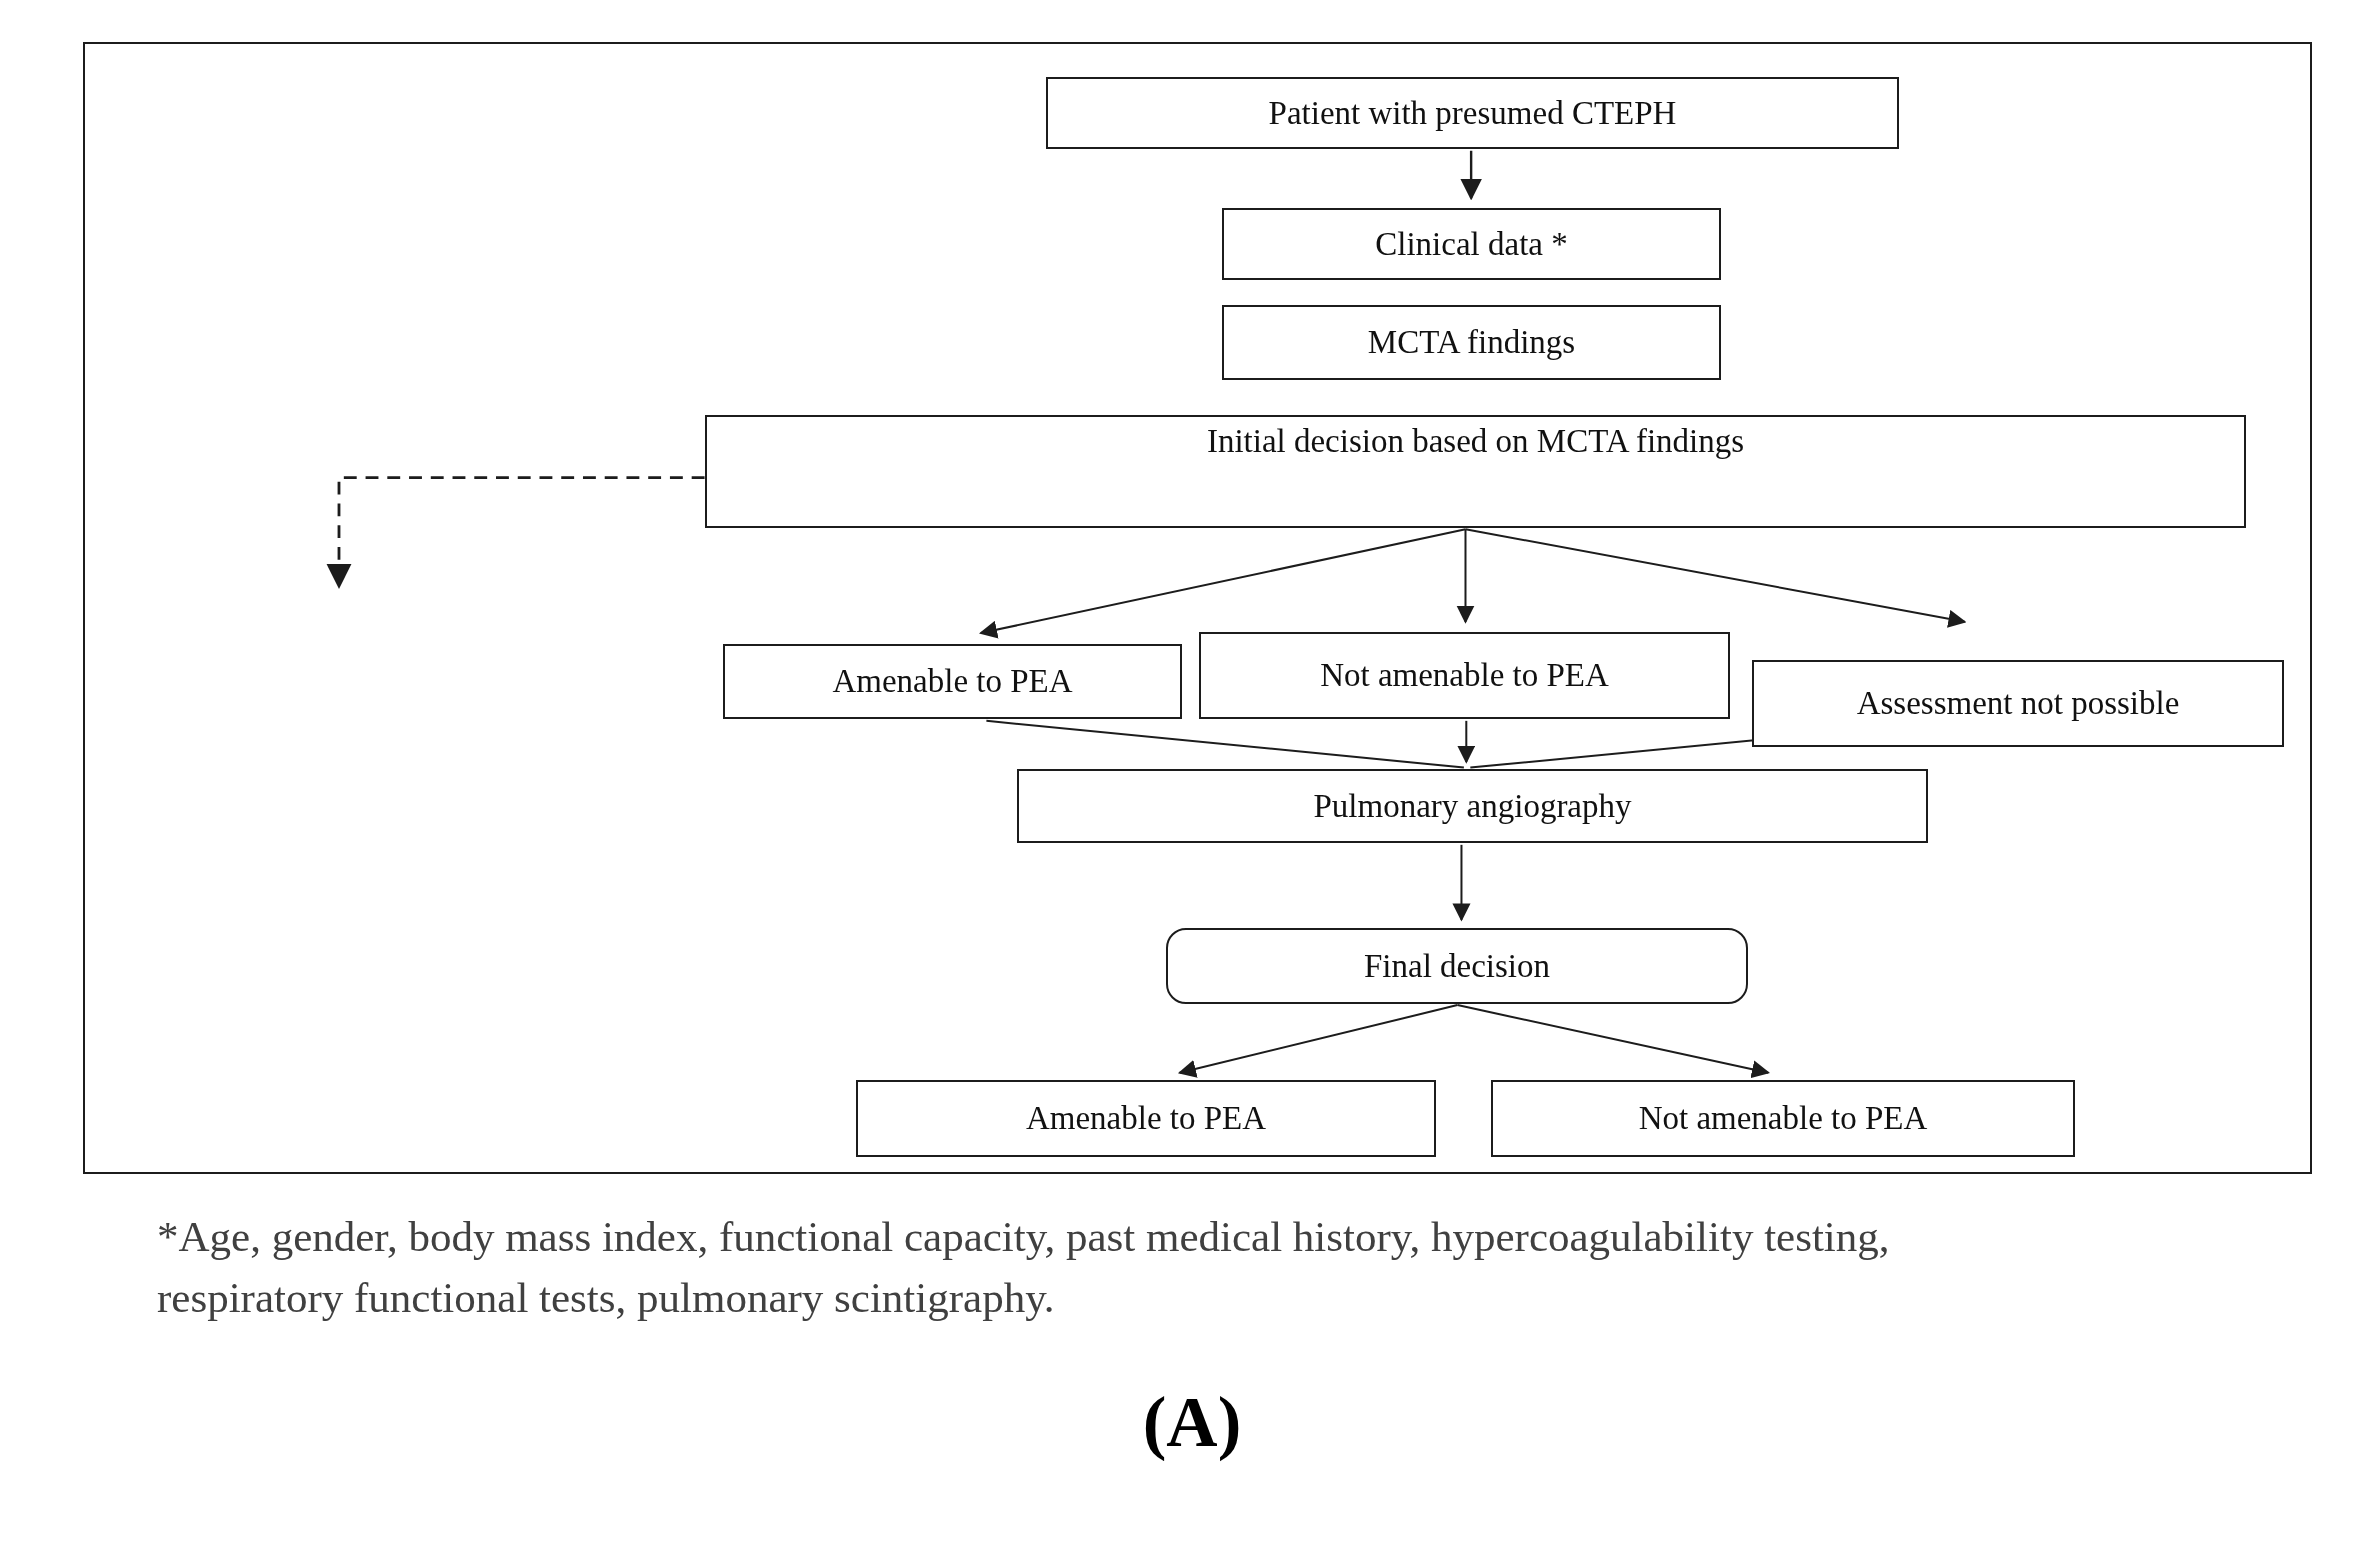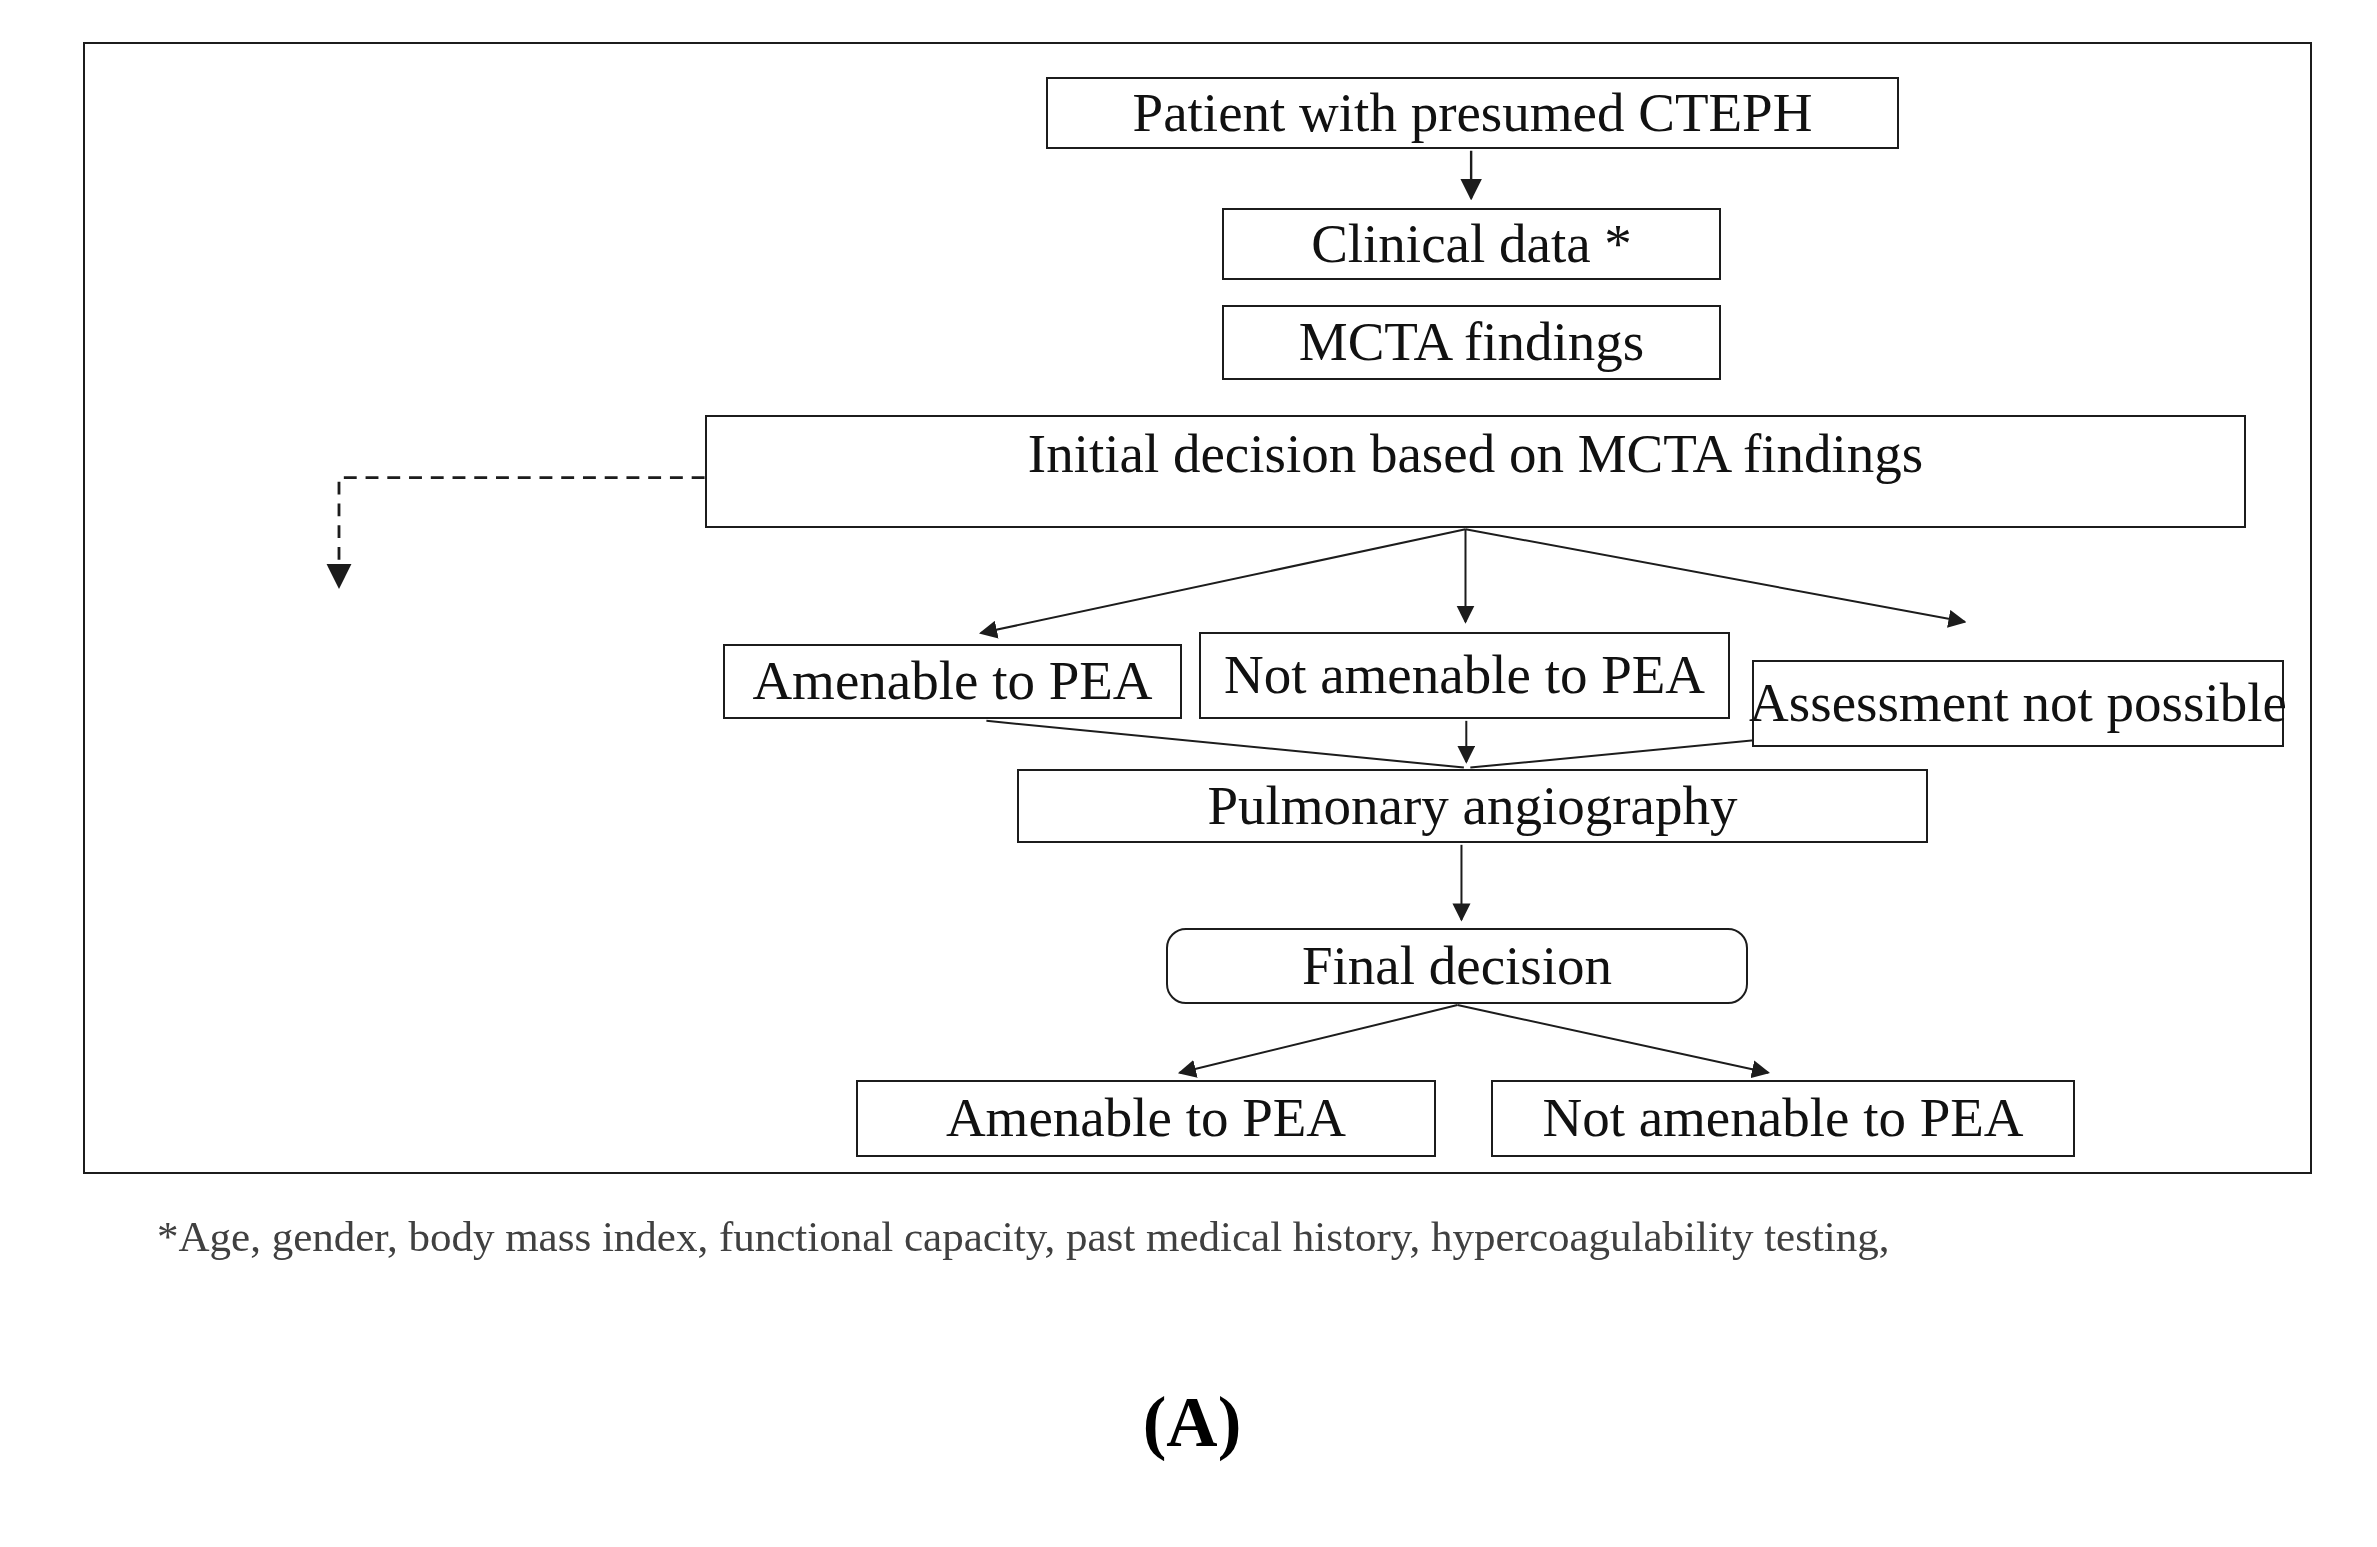--- a/index.html
+++ b/index.html
@@ -30,21 +30,21 @@
     top: 0;
     width: 2377px;
     height: 1548px;
   }
   .node {
     position: absolute;
     box-sizing: border-box;
     border: 2.4px solid #1c1c1c;
     background: #ffffff;
     color: #111111;
-    font-size: 55px;
+    font-size: 33px;
     line-height: 1.18;
     display: flex;
     align-items: center;
     justify-content: center;
     text-align: center;
     white-space: nowrap;
   }
   .node.top-aligned {
     align-items: flex-start;
     padding-top: 5px;
@@ -158,18 +158,19 @@
   <div class="node" id="node-amenable-2">
     <span>Amenable to PEA</span>
   </div>
 
   <div class="node" id="node-not-amenable-2">
     <span>Not amenable to PEA</span>
   </div>
 
   <div id="footnote">
     <div>*Age, gender, body mass index, functional capacity, past medical history, hypercoagulability testing,</div>
+    <div>respiratory functional tests, pulmonary scintigraphy.</div>
   </div>
 
   <div id="panel-label">(A)</div>
 
 </div>
 
 
 </body></html>

